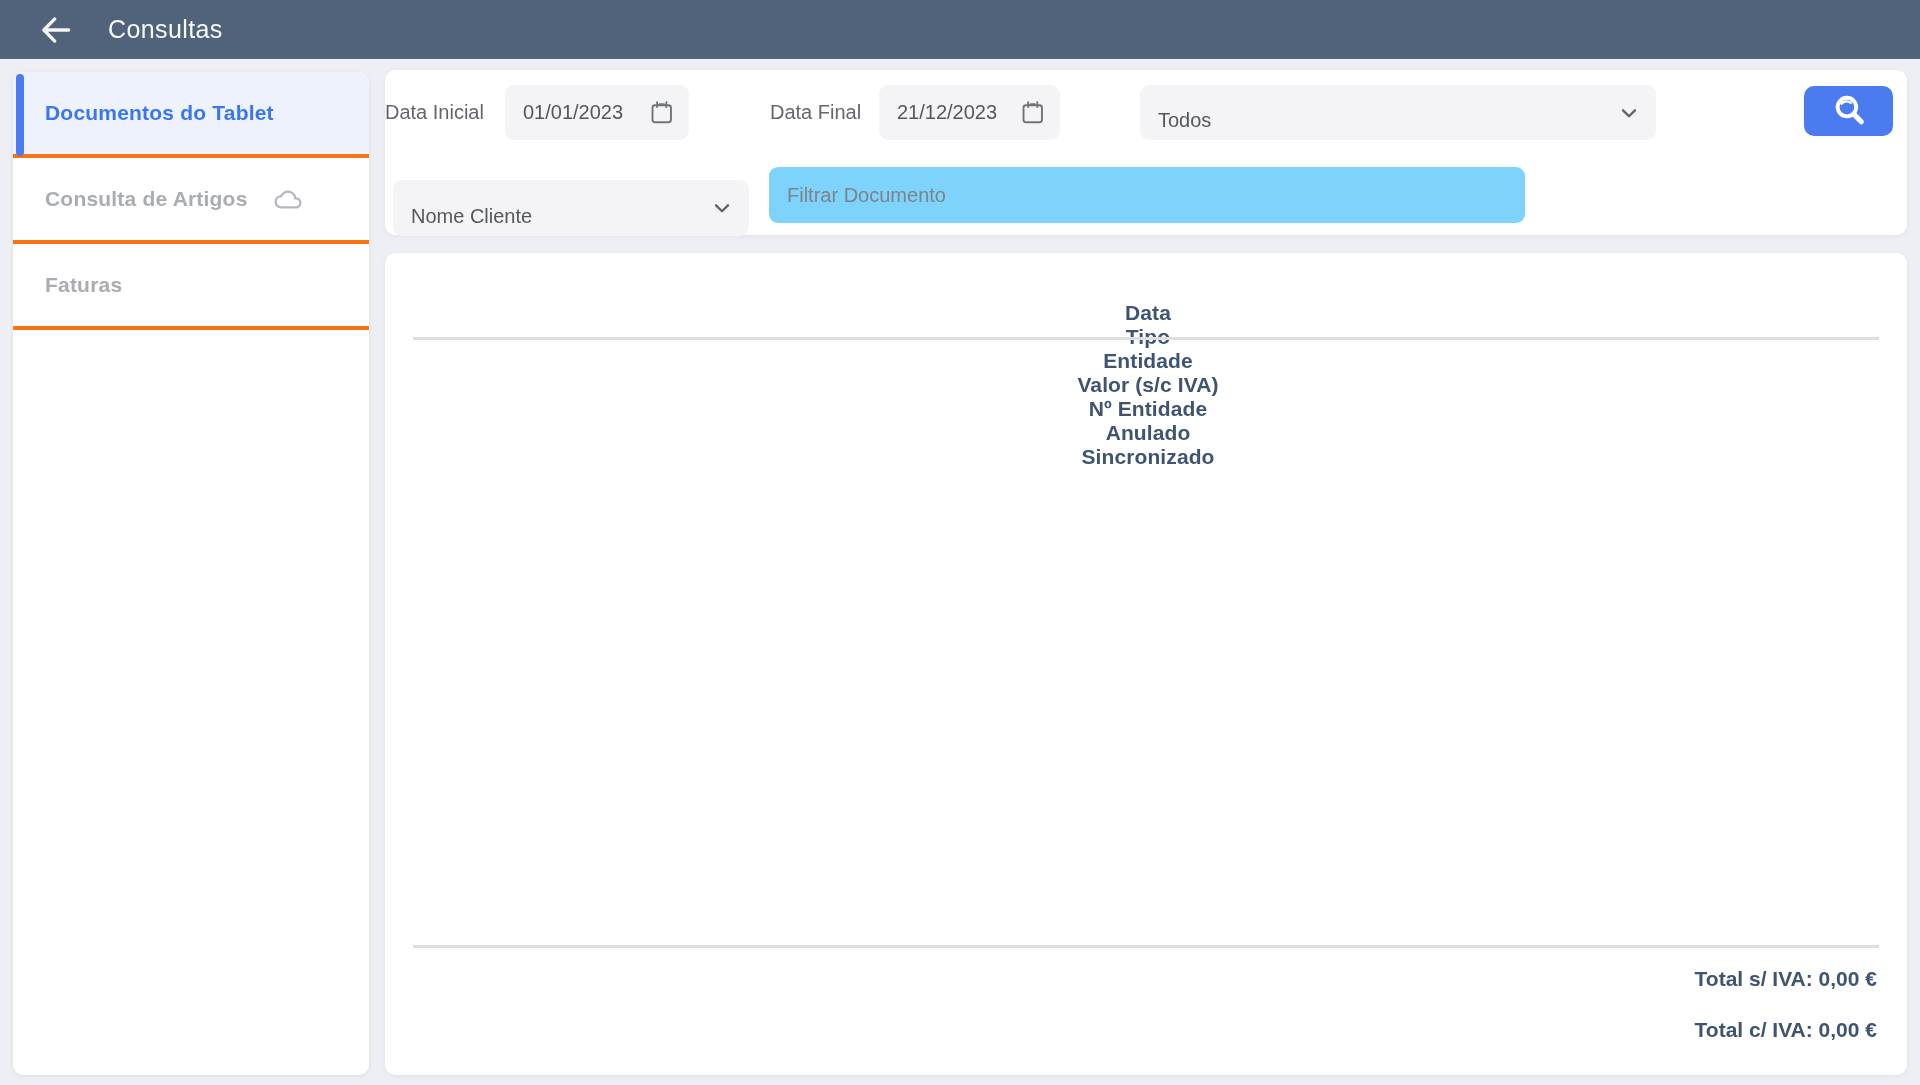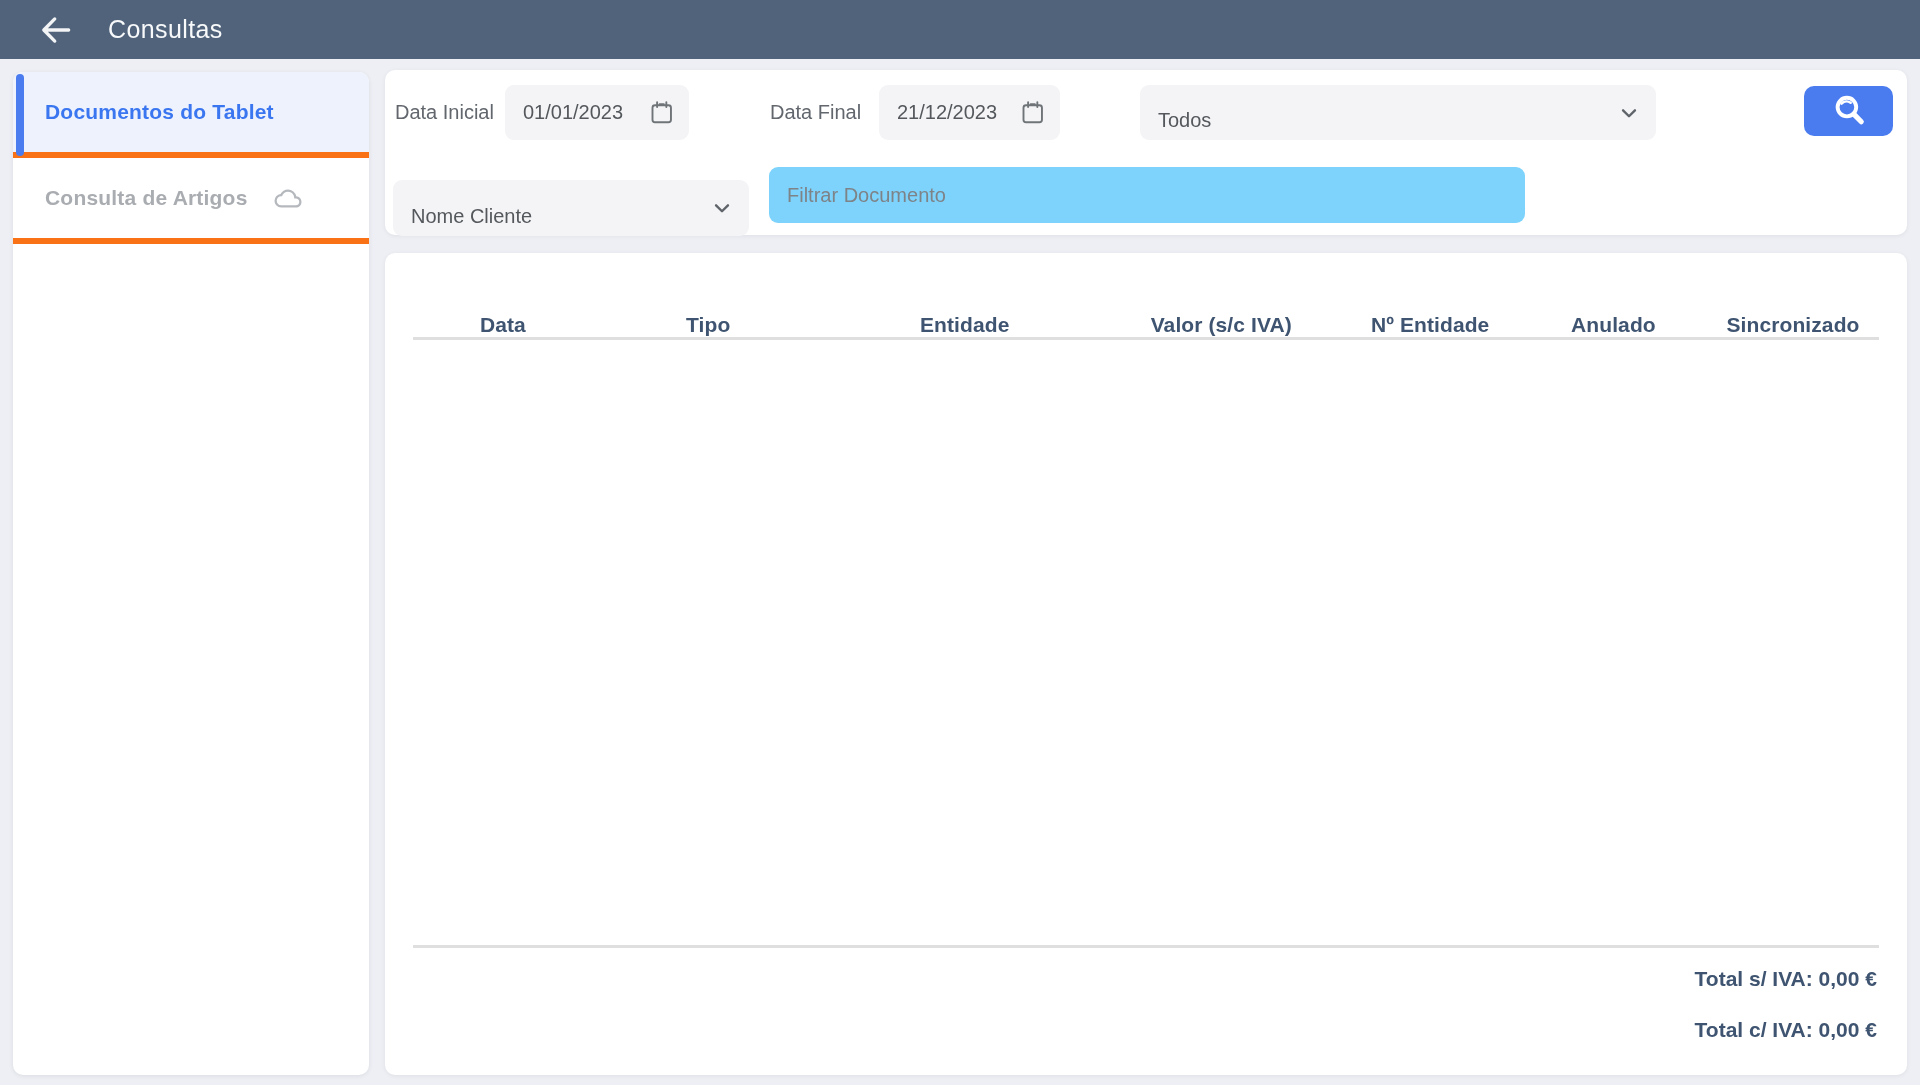--- a/index.html
+++ b/index.html
@@ -28,21 +28,21 @@
 
   
   .sidebar {
     position:absolute; left:13px; top:72px; width:356px; height:1003px;
     background:#FFFFFF; border-radius:10px;
     box-shadow:0 1px 4px rgba(60,64,67,.10);
     overflow:hidden;
   }
   .side-item {
     position:relative; height:86px; display:flex; align-items:center;
-    padding-left:32px; border-bottom:6px solid #f97316;
+    padding-left:32px; border-bottom:4px solid #f97316;
     cursor:pointer; background:#FFFFFF;
   }
   .side-item .lbl { font-size:21px; font-weight:bold; color:#A9ACB0; letter-spacing:.2px; }
   .side-item.selected { background:#EDF2FC; }
   .side-item.selected .lbl { color:#3B76F1; }
   .side-item.selected .accent {
     position:absolute; left:3px; top:2px; width:8px; height:82px;
     background:#4A7CF0; border-radius:5px;
   }
   .side-item .cloud { margin-left:20px; display:flex; align-items:center; }
@@ -75,22 +75,22 @@
     display:flex; align-items:center; justify-content:center;
   }
 
   
   .table-panel {
     position:absolute; left:385px; top:253px; width:1522px; height:822px;
     background:#FFFFFF; border-radius:10px;
     box-shadow:0 1px 4px rgba(60,64,67,.08);
   }
   .thead {
-    position:absolute; top:56px; left:30px; right:26px; height:28px;
-    display:flex; align-items:flex-end;
+    position:absolute; top:48px; left:30px; right:26px; height:28px;
+    display:flex; align-items:center;flex-direction:column;
   }
   .th {
     text-align:center; font-size:21px; font-weight:bold; color:#3E5470;
     letter-spacing:.1px;
   }
   .hdr-divider, .foot-divider {
     position:absolute; left:28px; right:28px; height:3px; background:#DFDFDF;
   }
   .hdr-divider { top:84px; }
   .foot-divider { top:692px; }
@@ -122,25 +122,28 @@
       <span class="lbl">Documentos do Tablet</span>
     </div>
     <div class="side-item">
       <span class="lbl">Consulta de Artigos</span>
       <span class="cloud">
         <svg viewBox="0 0 24 24" width="40" height="27">
           <path fill="#B5B9BE" d="M19.35 10.04A7.49 7.49 0 0 0 12 4C9.11 4 6.6 5.64 5.35 8.04A5.994 5.994 0 0 0 0 14c0 3.31 2.69 6 6 6h13c2.76 0 5-2.24 5-5 0-2.64-2.05-4.78-4.65-4.96zM19 18H6c-2.21 0-4-1.79-4-4s1.79-4 4-4h.71C7.37 7.69 9.48 6 12 6c3.04 0 5.5 2.46 5.5 5.5V12H19c1.66 0 3 1.34 3 3s-1.34 3-3 3z"></path>
         </svg>
       </span>
     </div>
+    <div class="side-item">
+      <span class="lbl">Faturas</span>
+    </div>
   </aside>
 
   <section class="filter-panel">
 
-    <span class="flabel" style="left:10px">Data Inicial</span>
+    <span class="flabel" style="left:0">Data Inicial</span>
     <div class="field" style="left:120px;width:184px">
       <span class="val">01/01/2023</span>
       <span class="icon-right">
         <svg viewBox="0 0 24 24" width="27" height="27">
           <rect x="4" y="5.6" width="16.4" height="15" rx="2.2" fill="none" stroke="#6F7478" stroke-width="1.7"></rect>
           <path d="M8.1 2.8v4.4 M16.3 2.8v4.4 M10.3 4.7h3.8" fill="none" stroke="#6F7478" stroke-width="1.7" stroke-linecap="round"></path>
         </svg>
       </span>
     </div>
 

